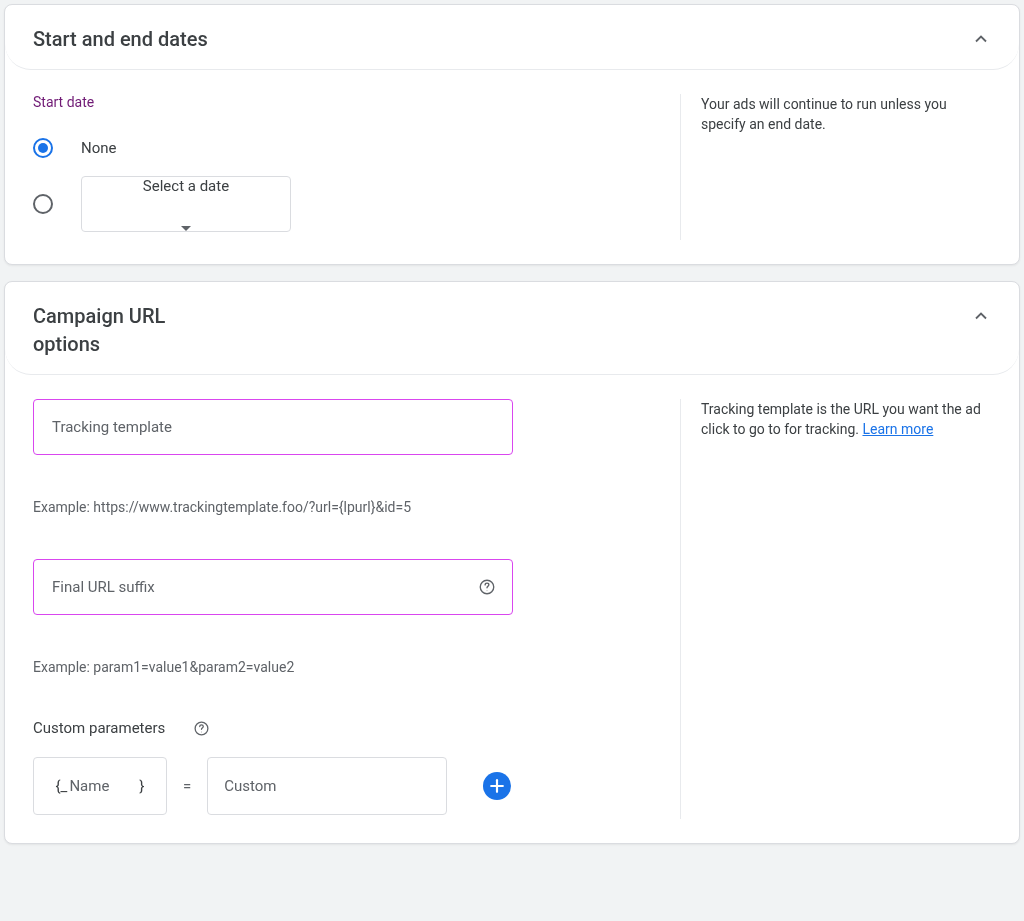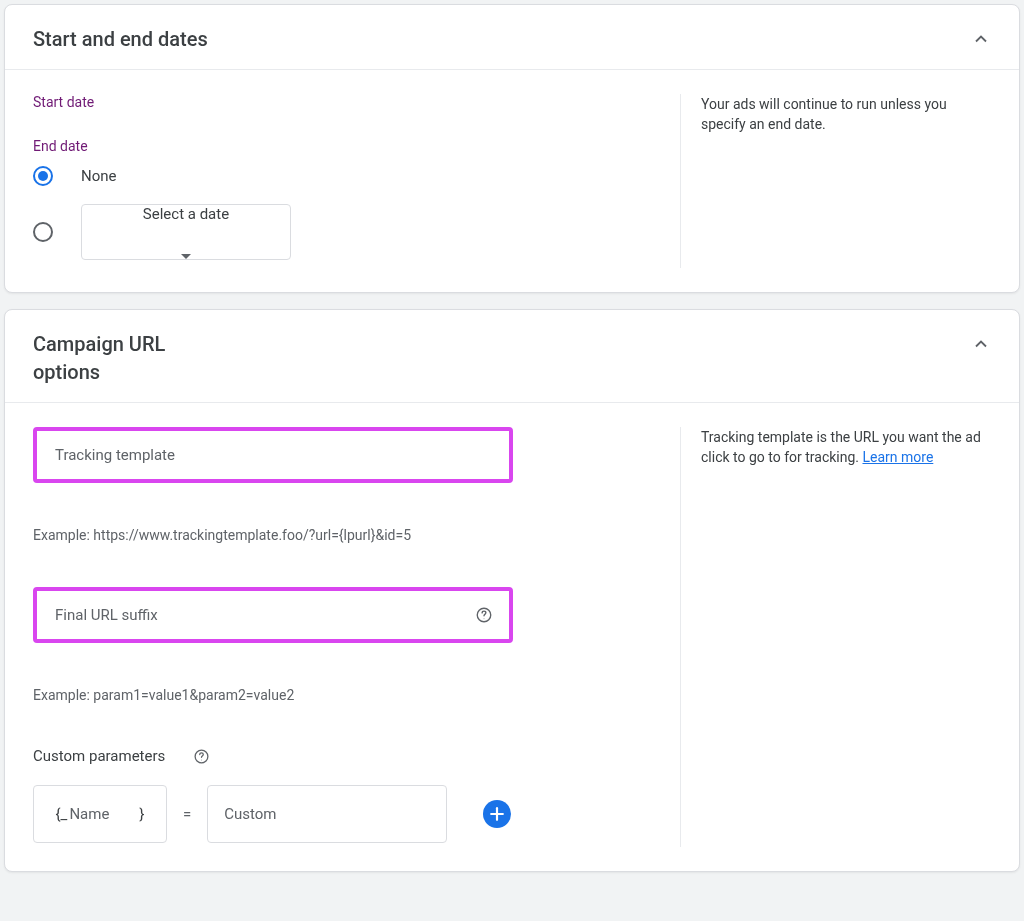--- a/index.html
+++ b/index.html
@@ -22,20 +22,21 @@
     box-shadow: 0 1px 2px rgba(60,64,67,0.08);
     margin-bottom: 16px;
     overflow: hidden;
   }
   .card-header {
     display: flex;
     align-items: flex-start;
     justify-content: space-between;
     padding: 20px 28px 16px 28px;
     border-bottom: 1px solid #e8eaed;
+    border-radius: 26px;
   }
   .card-title {
     font-size: 20px;
     font-weight: 500;
     color: #3c4043;
     line-height: 28px;
     max-width: 180px;
   }
   .card-title.narrow {
     max-width: 160px;
@@ -125,21 +126,21 @@
     background: #1a73e8;
     border-radius: 50%;
   }
   .radio-label {
     font-size: 15px;
     color: #3c4043;
   }
 
   
   .text-input {
-    border: 4px solid #d946ef;
+    border: 1px solid #d946ef;
     border-radius: 4px;
     height: 56px;
     width: 480px;
     display: flex;
     align-items: center;
     padding: 0 18px;
     box-sizing: border-box;
     color: #5f6368;
     font-size: 15px;
     position: relative;
@@ -244,21 +245,20 @@
         <svg width="20" height="20" viewBox="0 0 24 24" fill="none" stroke="currentColor" stroke-width="2.2">
             <polyline points="6 15 12 9 18 15"></polyline>
           </svg>
       </div>
     </div>
     <div class="card-body">
       <div class="left-col">
         <div class="field-label">Start date</div>
 
         <div class="end-date-block">
-          <div class="field-label">End date</div>
 
           <div class="radio-row">
             <div class="radio selected"></div>
             <div class="radio-label">None</div>
           </div>
 
           <div class="radio-row" style="margin-bottom:0;">
             <div class="radio"></div>
             <div class="date-select small">
               <span>Select a date</span>

